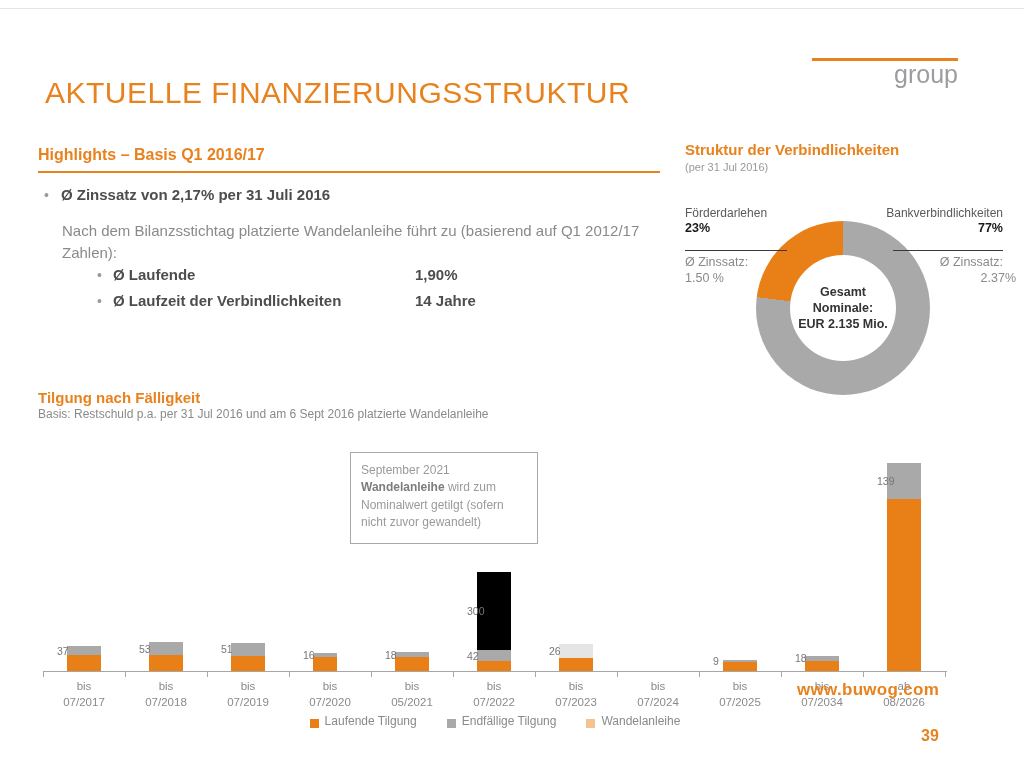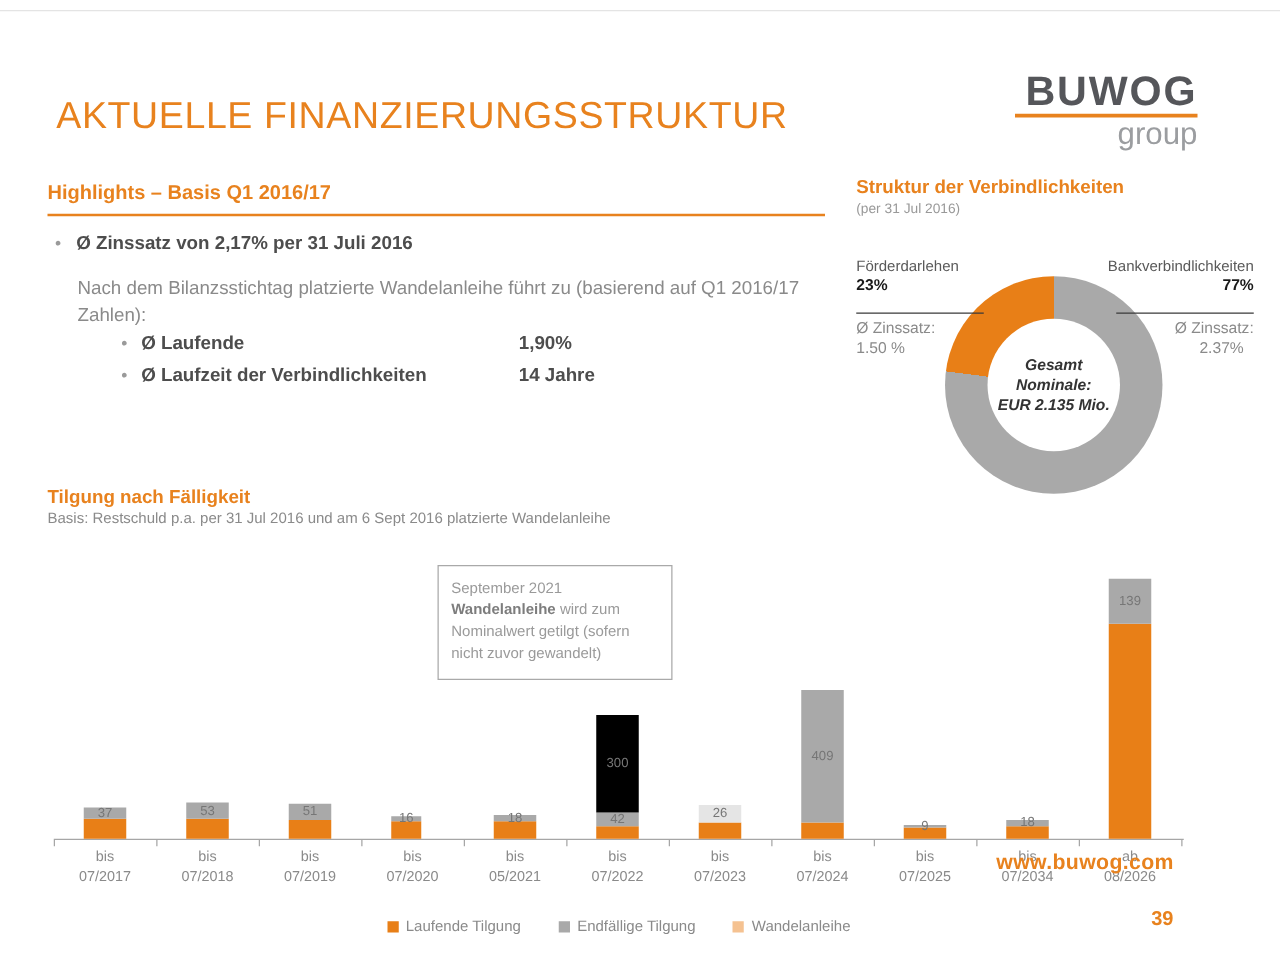--- a/index.html
+++ b/index.html
@@ -62,88 +62,87 @@
   }
   .annotation b { color:#7d7d7d; }
 
   .plot { position:absolute; left:43px; top:450px; width:904px; height:222px; }
   .axis { position:absolute; left:0; right:0; bottom:0; height:1px; background:#a6a6a6; }
   .tick { position:absolute; bottom:-5px; width:1px; height:5px; background:#a6a6a6; }
   .bar-col { position:absolute; bottom:1px; display:flex; flex-direction:column-reverse; }
   .bar-seg { position:relative; width:100%; }
   .bar-label {
     position:absolute; left:-10px; right:-10px; top:50%; transform:translateY(-50%);
-    text-align:center; font-size:10.5px; color:#767676; line-height:1;
+    text-align:left; font-size:10.5px; color:#767676; line-height:1;
   }
   .x-label {
     position:absolute; top:100%; margin-top:7px; text-align:center;
     font-size:11.5px; color:#8a8a8a; line-height:1.35;
   }
   .legend {
     position:absolute; left:43px; top:714px; width:904px;
     display:flex; justify-content:center; gap:30px;
   }
-  .legend-item { display:flex; align-items:center; gap:6px; font-size:12px; color:#8a8a8a;margin-top:20px; }
+  .legend-item { display:flex; align-items:flex-end; gap:6px; font-size:12px; color:#8a8a8a; }
   .legend-swatch { width:9px; height:9px; }
 
   .watermark { position:absolute; left:797px; top:680px; font-size:17px; font-weight:700; color:#e8821e; letter-spacing:0.3px; }
   .page-num { position:absolute; left:921px; top:727px; font-size:16px; font-weight:700; color:#e8821e; }
 </style>
 </head>
 <body>
 
 <div class="top-rule"></div>
 
 <h1 class="page-title">AKTUELLE FINANZIERUNGSSTRUKTUR</h1>
 
 <div class="logo">
-  <div class="logo-main">BUWOG</div>
   <div class="logo-rule"></div>
   <div class="logo-sub">group</div>
 </div>
 
 <div class="hl-heading">Highlights – Basis Q1 2016/17</div>
 
 <div class="hl-b1">
   <span class="bullet-dot">•</span><span class="txt">Ø Zinssatz von 2,17% per 31 Juli 2016</span>
 </div>
 
-<div class="hl-para">Nach dem Bilanzsstichtag platzierte Wandelanleihe führt zu (basierend auf Q1 2016/17 Zahlen):</div>
+<div class="hl-para">Nach dem Bilanzsstichtag platzierte Wandelanleihe führt zu (basierend auf Q1 2012/17 Zahlen):</div>
 
 <div class="hl-sub" style="top:266px;">
   <span class="bullet-dot">•</span><span class="lbl">Ø Laufende</span>
   <span class="val">1,90%</span>
 </div>
 <div class="hl-sub" style="top:292px;">
   <span class="bullet-dot">•</span><span class="lbl">Ø Laufzeit der Verbindlichkeiten</span>
   <span class="val">14 Jahre</span>
 </div>
 
 <div class="st-heading">Struktur der Verbindlichkeiten</div>
 <div class="st-sub">(per 31 Jul 2016)</div>
 
-<div class="donut" style="background: conic-gradient(rgb(169, 169, 169) 0deg, rgb(169, 169, 169) 277.2deg, rgb(232, 127, 23) 277.2deg, rgb(232, 127, 23) 360deg); font-style: italic;">
+<div class="donut" style="background: conic-gradient(rgb(169, 169, 169) 0deg, rgb(169, 169, 169) 277.2deg, rgb(232, 127, 23) 277.2deg, rgb(232, 127, 23) 360deg);">
   <div class="donut-hole">
     <span>Gesamt</span>
     <span>Nominale:</span>
     <span>EUR 2.135 Mio.</span>
   </div>
 </div>
 
 <div class="co-label" style="left:685px; top:206px;">Förderdarlehen</div>
 <div class="co-pct" style="left:685px; top:221px;">23%</div>
 <div class="co-line" style="left:685px; top:250px; width:102px;"></div>
 <div class="co-rate" style="left:685px; top:255px;">Ø Zinssatz:</div>
 <div class="co-rate" style="left:685px; top:271px;">1.50 %</div>
 
 <div class="co-label ra" style="right:21px; top:206px;">Bankverbindlichkeiten</div>
 <div class="co-pct ra" style="right:21px; top:221px;">77%</div>
 <div class="co-line" style="right:21px; top:250px; width:110px;"></div>
 <div class="co-rate ra" style="right:21px; top:255px;">Ø Zinssatz:</div>
-<div class="co-rate ra" style="right:29px; top:271px;">2.37%</div>
+<div class="co-rate ra" style="right:8px; top:271px;">2.37%</div>
 
 <div class="bc-heading">Tilgung nach Fälligkeit</div>
 <div class="bc-sub">Basis: Restschuld p.a. per 31 Jul 2016 und am 6 Sept 2016 platzierte Wandelanleihe</div>
 
 <div class="annotation">
   <span>September 2021</span><br>
   <b>Wandelanleihe</b><span> wird zum Nominalwert getilgt (sofern nicht zuvor gewandelt)</span>
 </div>
 
 <div class="plot">
@@ -213,26 +212,20 @@
     </div>
     <div class="bar-col" style="left: 516px; width: 34px;">
       <div class="bar-seg" style="height: 13px; background: rgb(232, 127, 23);"></div>
       <div class="bar-seg" style="height: 14px; background: #e5e5e5;">
         <span class="bar-label">26</span>
       </div>
     </div>
     <div class="x-label" style="left: 492px; width: 82px;">
       <div>bis</div>
       <div>07/2023</div>
-    </div>
-    <div class="bar-col" style="left: 598px; width: 34px;">
-      <div class="bar-seg" style="height: 13px; background: rgb(232, 127, 23);"></div>
-      <div class="bar-seg" style="height: 106.3px; background: rgb(169, 169, 169);">
-        <span class="bar-label">409</span>
-      </div>
     </div>
     <div class="x-label" style="left: 574px; width: 82px;">
       <div>bis</div>
       <div>07/2024</div>
     </div>
     <div class="bar-col" style="left: 680px; width: 34px;">
       <div class="bar-seg" style="height: 9.1px; background: rgb(232, 127, 23);"></div>
       <div class="bar-seg" style="height: 2.3px; background: rgb(169, 169, 169);">
         <span class="bar-label">9</span>
       </div>

